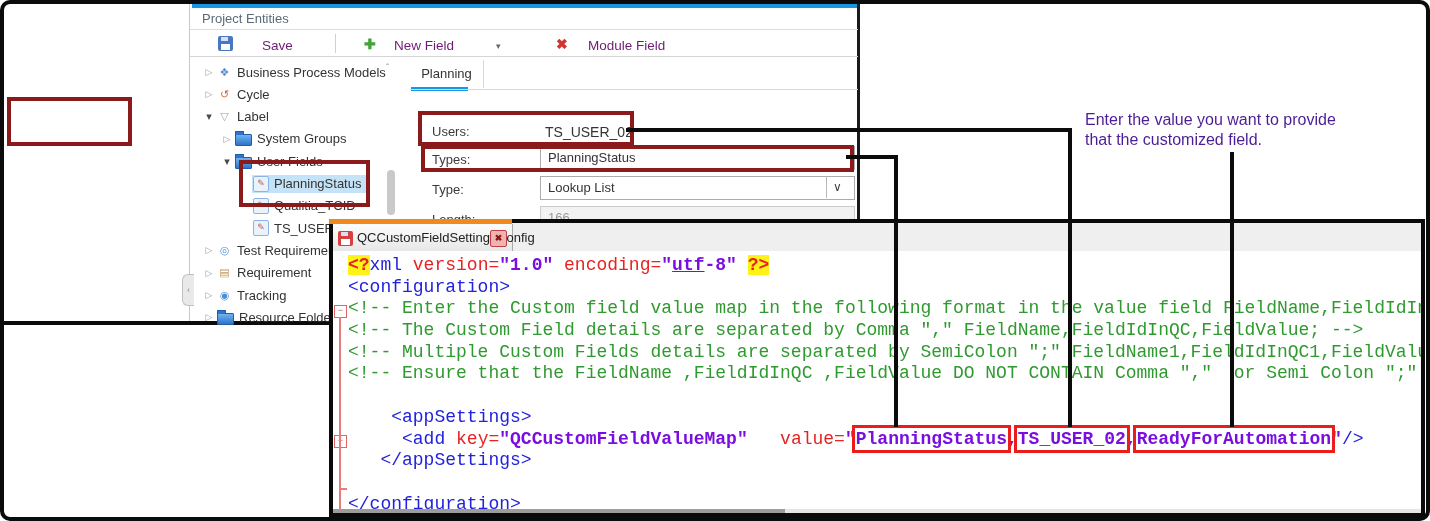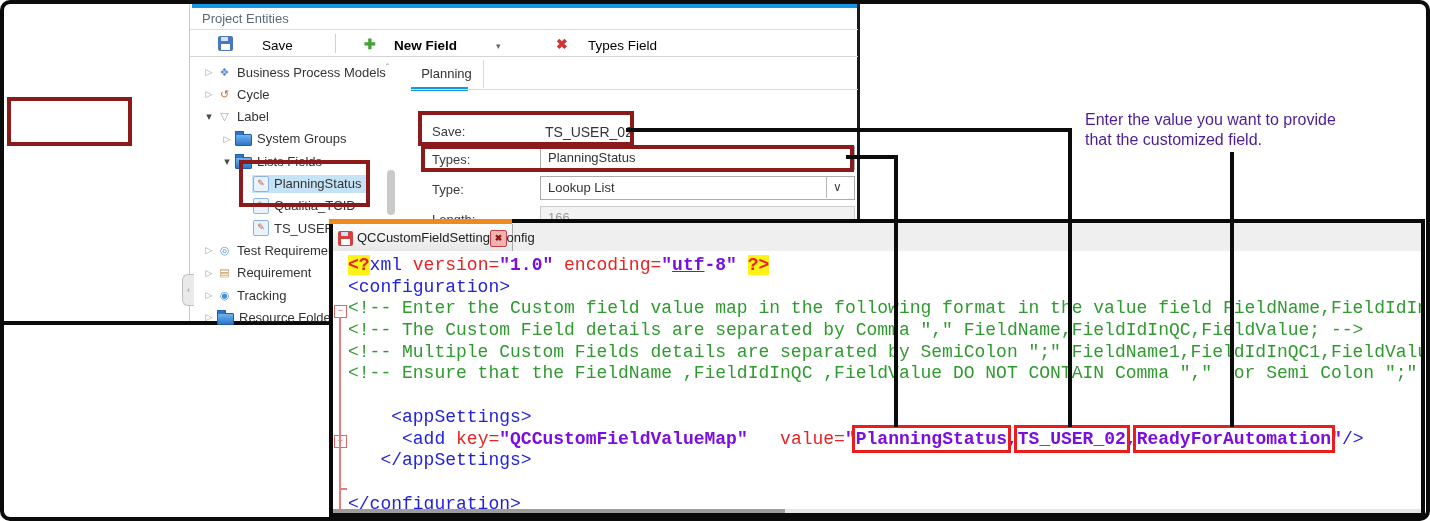--- a/index.html
+++ b/index.html
@@ -23,21 +23,21 @@
   .sb-row{position:absolute;left:12px;height:22px;display:flex;align-items:center;gap:7px;cursor:default;}
   .sb-icn{width:15px;height:15px;border-radius:3px;color:#fff;font-size:10px;line-height:15px;text-align:center;flex:0 0 15px;}
   .sb-lbl{font-size:13px;color:#4080c4;white-space:nowrap;}
   .sb-lbl.sel{background:#c5e3f6;color:#26323e;padding:1px 5px;}
 
   
   .panel-title{left:202px;top:11px;font-size:13px;color:#5a6a78;z-index:1;}
   .hdr-line{left:190px;top:29px;width:668px;height:1px;background:#dcdcdc;z-index:1;}
   .tb-line{left:190px;top:56px;width:668px;height:1px;background:#d4d4d4;z-index:1;}
   .tb-sep{left:335px;top:34px;width:1px;height:19px;background:#d0d0d0;z-index:1;}
-  .tb-txt{font-size:13.5px;color:#000000;z-index:1;}
+  .tb-txt{font-size:13.5px;color:#701a75;z-index:1;}
   .floppy{width:15px;height:15px;border-radius:2px;position:absolute;z-index:1;}
   .floppy:before{content:"";position:absolute;left:3px;top:1px;width:7px;height:4px;background:#d6e2f4;}
   .floppy:after{content:"";position:absolute;left:3px;bottom:1px;width:9px;height:6px;background:#fff;}
   .plus-icn{font-size:14px;color:#3fa535;font-weight:bold;z-index:1;}
   .x-icn{font-size:14px;color:#d23430;font-weight:bold;z-index:1;}
   .dd-caret{font-size:9px;color:#666;z-index:1;}
 
   
   .tree-row{position:absolute;height:20px;display:flex;align-items:center;z-index:1;}
   .tree-arrow{width:14px;font-size:9px;color:#9a9a9a;text-align:center;flex:0 0 14px;}
@@ -167,24 +167,24 @@
         <div class="sb-lbl">Project Report Templates</div>
       </div>
     </div>
 
   <div class="abs panel-title">Project Entities</div>
   <div class="abs hdr-line"></div>
   <div class="abs floppy" style="left:218px;top:36px;background:#4a78c0;"></div>
   <div class="abs tb-txt" style="left:262px;top:38px;">Save</div>
   <div class="abs tb-sep"></div>
   <div class="abs plus-icn" style="left:364px;top:36px;">✚</div>
-  <div class="abs tb-txt" style="left:394px;top:38px;font-weight:bold;">New Field</div>
+  <div class="abs tb-txt" style="left:394px;top:38px;">New Field</div>
   <div class="abs dd-caret" style="left:496px;top:41px;">▾</div>
   <div class="abs x-icn" style="left:556px;top:36px;">✖</div>
-  <div class="abs tb-txt" style="left:588px;top:38px;">Types Field</div>
+  <div class="abs tb-txt" style="left:588px;top:38px;">Module Field</div>
   <div class="abs tb-line"></div>
 
   <div id="tree">
       <div class="tree-row" style="top: 62px; left: 202px;">
         <div class="tree-arrow">▷</div>
         <div class="tree-content">
           <div class="g-icn" style="color: rgb(91, 139, 208);">❖</div>
           <div class="tree-lbl">Business Process Models</div>
         </div>
       </div>
@@ -206,21 +206,21 @@
         <div class="tree-arrow">▷</div>
         <div class="tree-content">
           <div class="folder-icn"></div>
           <div class="tree-lbl">System Groups</div>
         </div>
       </div>
       <div class="tree-row" style="top: 151.2px; left: 220px;">
         <div class="tree-arrow exp">▾</div>
         <div class="tree-content">
           <div class="folder-icn"></div>
-          <div class="tree-lbl">Lists Fields</div>
+          <div class="tree-lbl">User Fields</div>
         </div>
       </div>
       <div class="tree-row" style="top: 173.5px; left: 238px;">
         <div class="tree-arrow"></div>
         <div class="tree-content sel">
           <div class="field-icn">✎</div>
           <div class="tree-lbl">PlanningStatus</div>
         </div>
       </div>
       <div class="tree-row" style="top: 195.8px; left: 238px;">
@@ -266,21 +266,21 @@
         </div>
       </div>
     </div>
   <div class="abs tree-scroll-up">ˆ</div>
   <div class="abs tree-thumb"></div>
 
   <div class="abs tab-cell">Planning</div>
   <div class="abs tab-underline" style="background: rgb(22, 151, 228);"></div>
   <div class="abs tab-strip-line"></div>
   <div id="form">
-      <div class="f-lbl" style="top: 124px;">Save:</div>
+      <div class="f-lbl" style="top: 124px;">Users:</div>
       <div class="f-plain" style="top: 124px;">TS_USER_02</div>
       <div class="f-lbl" style="top: 152px;">Types:</div>
       <div class="f-input" style="top: 146px;">PlanningStatus</div>
       <div class="f-lbl" style="top: 182px;">Type:</div>
       <div class="f-input" style="top: 176px;">Lookup List</div>
       <div class="f-chevron" style="top: 176px;">∨</div>
       <div class="f-lbl" style="top: 212px;">Length:</div>
       <div class="f-input disabled" style="top: 206px;">166</div>
     </div>
 

